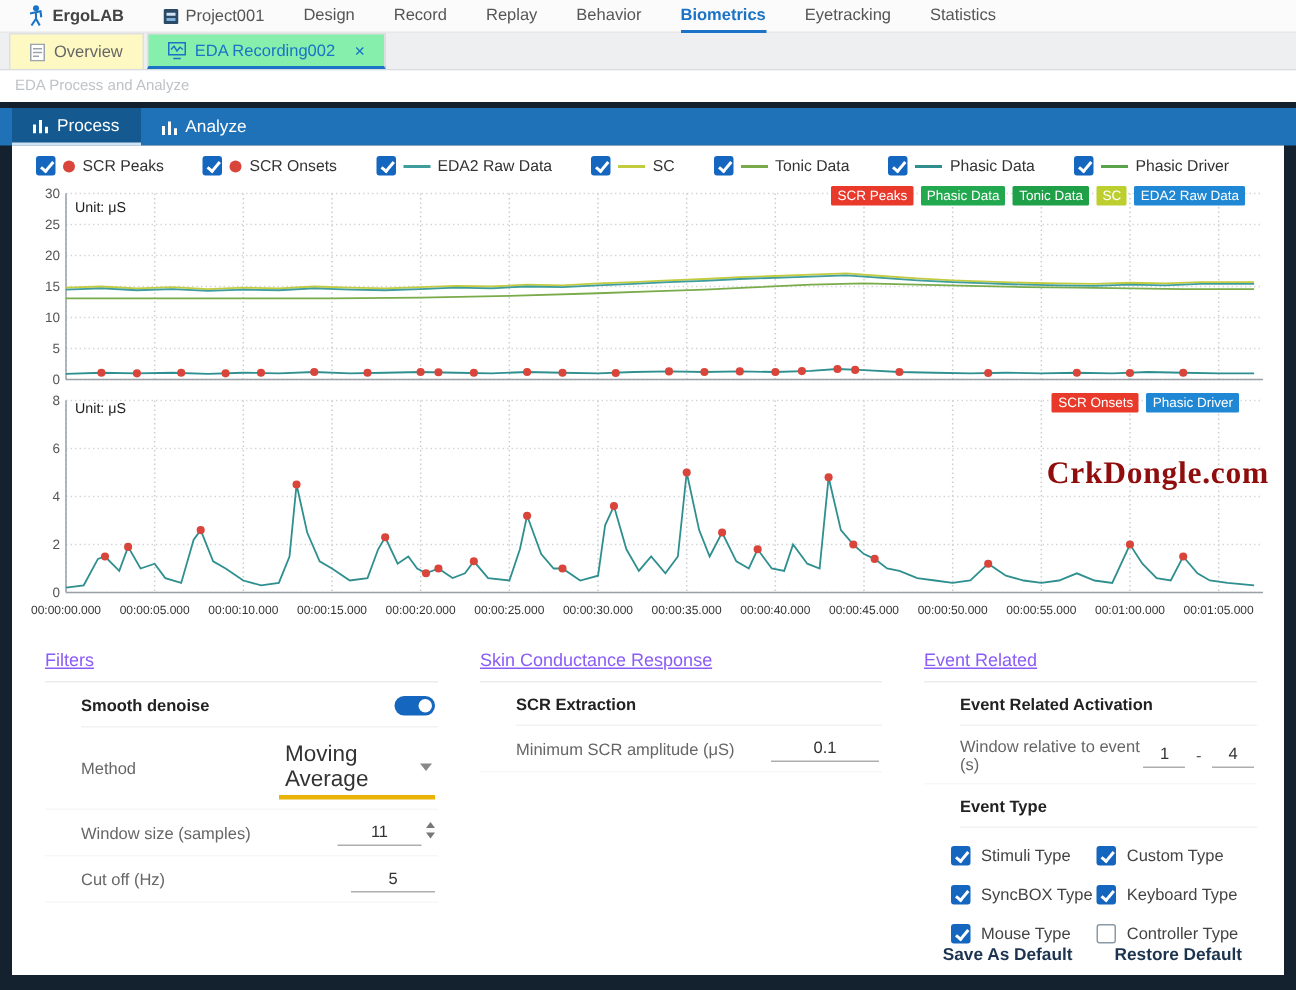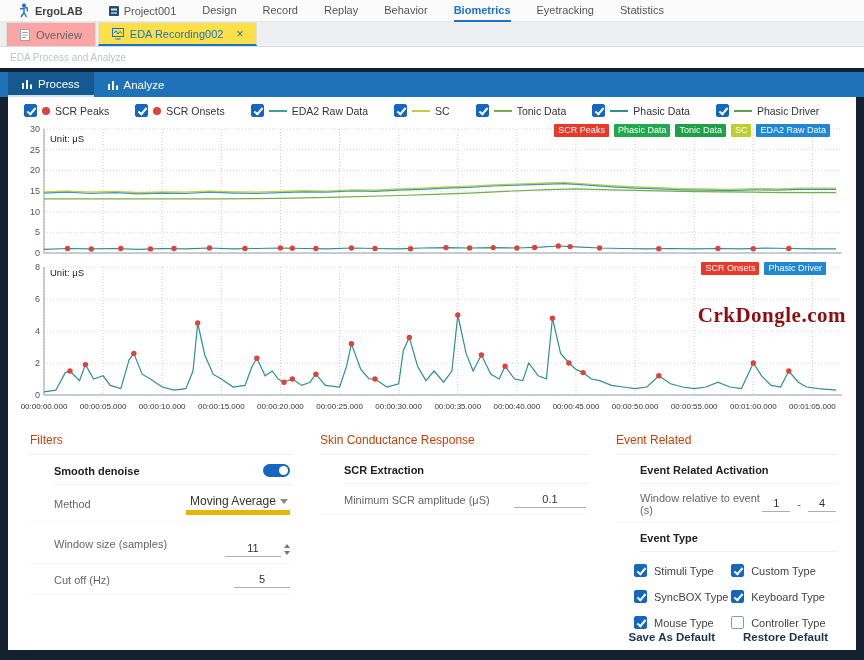--- a/index.html
+++ b/index.html
@@ -13,22 +13,22 @@
   .brand { display:flex; align-items:center; gap:5px; margin-right:26px; }
   .brand-label { color:#444; font-weight:bold; font-size:11px; }
   .menu-group { display:flex; align-items:center; gap:5px; margin-right:26px; height:22px; }
   .menu-item { margin-right:26px; height:22px; line-height:21px; cursor:default; white-space:nowrap; }
   .menu-item.active { color:#1a73c7; border-bottom:2px solid #1a73c7; font-weight:bold; }
 
   
   .tabrow { height:25px; background:#edeff1; border-bottom:1px solid #d9dcde;
             display:flex; align-items:stretch; padding-left:6px; font-size:11px; }
   .tab { display:flex; align-items:center; gap:6px; padding:0 13px; color:#666;
-         background:#fca5a5; border:1px solid #dddfe1; border-bottom:none; margin-right:2px; }
-  .tab.active { background:#fde047; color:#1a73c7; border-bottom:2px solid #1a73c7; }
+         background:#fef9c3; border:1px solid #dddfe1; border-bottom:none; margin-right:2px; }
+  .tab.active { background:#86efac; color:#1a73c7; border-bottom:2px solid #1a73c7; }
   .tab-close { margin-left:7px; color:#1a73c7; font-size:12px; line-height:1; }
 
   
   .breadcrumb { height:21px; background:#fff; font-size:10px; color:#bfc3c7;
                 padding:5px 0 0 10px; box-shadow:0 2px 3px rgba(0,0,0,0.07); position:relative; z-index:2; }
 
   
   .frame { flex:1; background:#14212f; padding-top:4px; display:flex; flex-direction:column; }
   .bluebar { height:25px; background:#1f72b8; display:flex; align-items:stretch;
              color:#fff; padding-left:8px; font-size:11.5px; }
@@ -56,38 +56,38 @@
   .badges { position:absolute; display:flex; gap:5px; }
   .badge { color:#fff; font-size:9px; padding:1px 4px 2px; border-radius:1px; white-space:nowrap; }
   .watermark { position:absolute; top:44px; right:10px; font-size:21px; font-weight:bold;
                color:#8f0d0d; font-family:"Liberation Serif", serif; letter-spacing:0.5px; }
 
   
   .settings { display:flex; gap:28px; padding:4px 18px 0 22px; }
   .col { width:262px; flex:0 0 auto; }
   .col.mid { width:268px; }
   .col.wide { flex:1; }
-  .section-title { font-size:12px; color:#c2410c; padding:8px 0 7px; border-bottom:1px solid #ececec; }
+  .section-title { font-size:12px; color:#8b5cf6; padding:8px 0 7px; border-bottom:1px solid #ececec;text-decoration:underline; }
   .group-header { display:flex; justify-content:space-between; align-items:center;
                   padding:9px 2px 7px 0; font-size:11px; color:#222; font-weight:bold;
                   border-bottom:1px solid #f2f2f2;margin-left:24px; }
   .setting-row { display:flex; justify-content:space-between; align-items:center;
                  padding:8px 2px 6px 24px; font-size:11px; color:#666;
                  border-bottom:1px solid #f7f7f7; }
   .uline { display:inline-flex; align-items:center; justify-content:center;
            border-bottom:1px solid #aeaeae; font-size:11px; color:#333;
            padding:1px 4px 2px; min-width:56px; }
   .uline.sm { min-width:28px; }
   .uline.wide { min-width:72px; }
   .select-ctrl { display:inline-flex; align-items:center; justify-content:space-between;
-                 border-bottom:5px solid #eab308; width:104px; font-size:12px; color:#333;
+                 border-bottom:3px solid #eab308; width:104px; font-size:15px; color:#333;
                  padding:1px 2px 2px 4px; }
   .caret-down { width:0; height:0; border-left:4px solid transparent; border-right:4px solid transparent;
                 border-top:5px solid #888; display:inline-block; }
-  .spin-wrap { display:inline-flex; align-items:center; gap:3px;margin-top:11px; }
+  .spin-wrap { display:inline-flex; gap:3px; }
   .spin-arrows { display:inline-flex; flex-direction:column; gap:3px; }
   .tri-up { width:0; height:0; border-left:3.5px solid transparent; border-right:3.5px solid transparent;
             border-bottom:4px solid #777; }
   .tri-down { width:0; height:0; border-left:3.5px solid transparent; border-right:3.5px solid transparent;
               border-top:4px solid #777; }
   .toggle { width:27px; height:13px; border-radius:7px; background:#b9c2ca; position:relative;
             display:inline-block; flex:0 0 auto; }
   .toggle.checked { background:#1566be; }
   .toggle.checked::after { content:""; position:absolute; right:2px; top:2px; width:9px; height:9px;
             border-radius:50%; background:#fff; }

